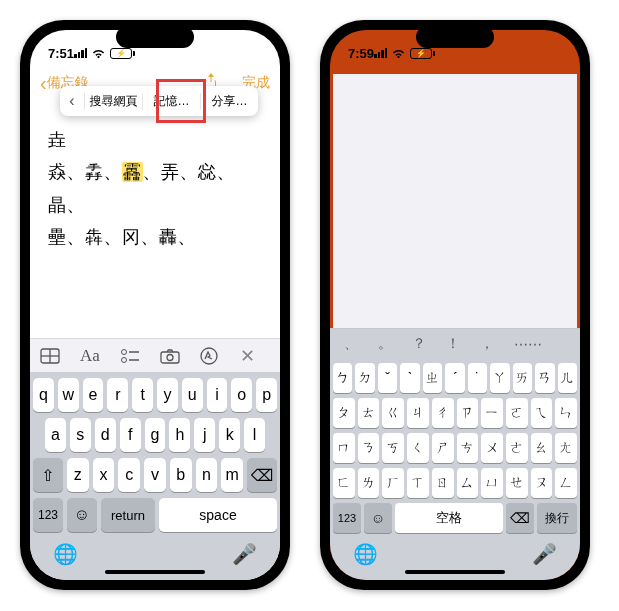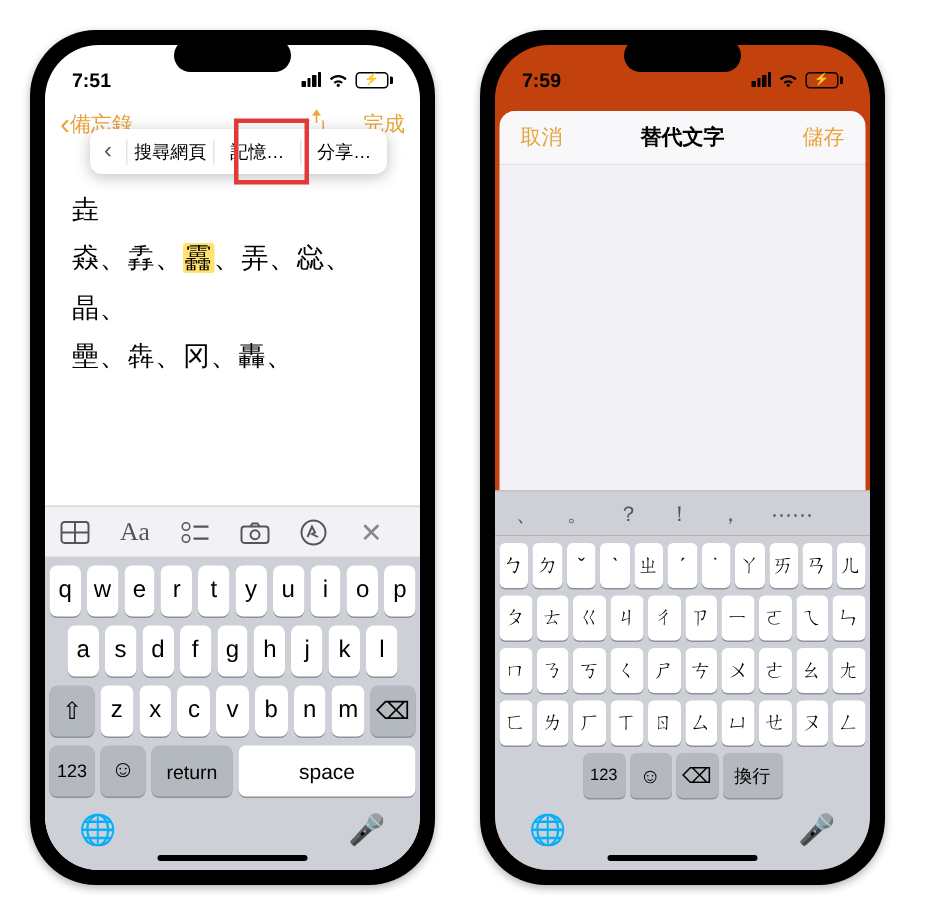--- a/index.html
+++ b/index.html
@@ -23,21 +23,21 @@
   }
   .screen{
     width:100%;height:100%;background:var(--bg);border-radius:36px;overflow:hidden;position:relative;
     display:flex;flex-direction:column;
   }
   .island{
     position:absolute;top:6px;left:50%;transform:translateX(-50%);
     width:78px;height:22px;background:#000;border-radius:14px;z-index:50;
   }
   
-  .status{height:38px;display:flex;align-items:center;justify-content:space-between;
+  .status{height:38px;display:flex;align-items:center;
     padding:8px 18px 0;font-size:13px;font-weight:600;z-index:10;position:relative;}
   .status .right{display:flex;align-items:center;gap:4px;}
   .sig{display:flex;align-items:flex-end;gap:1px;}
   .sig i{width:2.5px;background:#000;border-radius:.5px;}
   .sig i:nth-child(1){height:4px}.sig i:nth-child(2){height:6px}
   .sig i:nth-child(3){height:8px}.sig i:nth-child(4){height:10px}
   .wifi-svg{width:15px;height:11px}
   .batt{display:flex;align-items:center;gap:1px;}
   .batt .body{width:22px;height:11px;border:1px solid #000;border-radius:3px;position:relative;padding:1px;}
   .batt .body .fill{height:100%;width:85%;background:var(--battery);border-radius:1.5px;}
@@ -273,25 +273,20 @@
             <path d="M10 13a1.5 1.5 0 110-3 1.5 1.5 0 010 3zm-4.2-4.2a6 6 0 018.4 0l-1.4 1.4a4 4 0 00-5.6 0zM2.5 5.5a10.6 10.6 0 0115 0l-1.4 1.4a8.6 8.6 0 00-12.2 0z" fill="#000"></path>
           </svg>
         <span class="batt">
           <span class="body"><span class="fill"></span><span class="bolt">⚡</span></span>
             <span class="cap"></span>
         </span>
       </div>
     </div>
 
     <div style="height:6px"></div>
-    <div class="modal-nav">
-      <span class="btn">取消</span>
-      <span class="title">替代文字</span>
-      <span class="btn">儲存</span>
-    </div>
 
     <div class="modal-body">
     </div>
 
     <div class="cand">
       <span class="c">、</span>
       <span class="c">。</span>
       <span class="c">？</span>
       <span class="c">！</span>
       <span class="c">，</span>
@@ -344,20 +339,21 @@
         <div class="zkey">ㄖ</div>
         <div class="zkey">ㄙ</div>
         <div class="zkey">ㄩ</div>
         <div class="zkey">ㄝ</div>
         <div class="zkey">ㄡ</div>
         <div class="zkey">ㄥ</div>
       </div>
       <div class="zrow r5">
         <div class="zkey dark num">123</div>
         <div class="zkey dark emoji">☺</div>
+        <div class="zkey space">空格</div>
         <div class="zkey dark del">⌫</div>
         <div class="zkey dark ret">換行</div>
       </div>
       <div class="bottom">
         <span>🌐</span>
         <span>🎤</span>
       </div>
       <div class="homebar"></div>
     </div>
 

